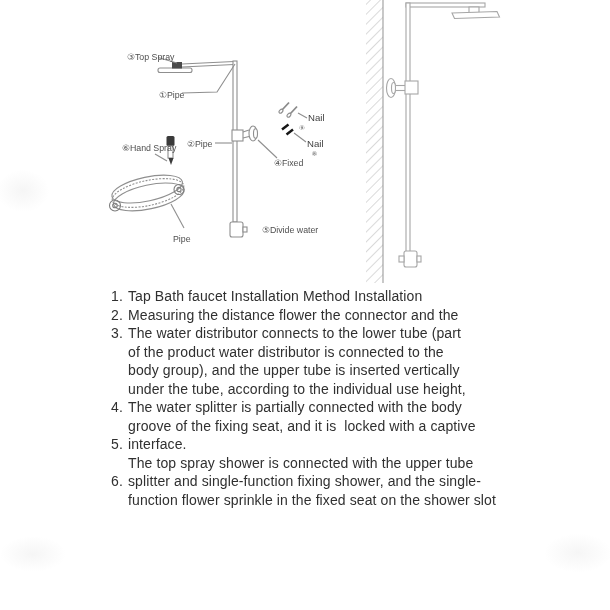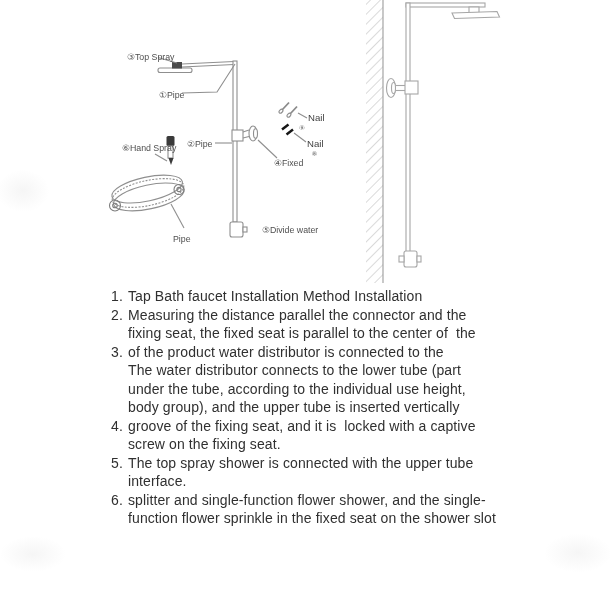--- a/index.html
+++ b/index.html
@@ -142,47 +142,46 @@
 <div class="instructions">
   <div class="item">
     <span class="num">1.</span>
     <div class="lines">
       <div class="line">Tap Bath faucet Installation Method Installation</div>
     </div>
   </div>
   <div class="item">
     <span class="num">2.</span>
     <div class="lines">
-      <div class="line">Measuring the distance parallel the connector and the</div>
-      <div class="line">fixing seat, the fixed seat is parallel to the center of  the</div>
+      <div class="line">Measuring the distance flower the connector and the</div>
     </div>
   </div>
   <div class="item">
     <span class="num">3.</span>
     <div class="lines">
+      <div class="line">The water distributor connects to the lower tube (part</div>
       <div class="line">of the product water distributor is connected to the</div>
-      <div class="line">The water distributor connects to the lower tube (part</div>
+      <div class="line">body group), and the upper tube is inserted vertically</div>
       <div class="line">under the tube, according to the individual use height,</div>
-      <div class="line">body group), and the upper tube is inserted vertically</div>
     </div>
   </div>
   <div class="item">
     <span class="num">4.</span>
     <div class="lines">
+      <div class="line">The water splitter is partially connected with the body</div>
       <div class="line">groove of the fixing seat, and it is  locked with a captive</div>
-      <div class="line">screw on the fixing seat.</div>
     </div>
   </div>
   <div class="item">
     <span class="num">5.</span>
     <div class="lines">
+      <div class="line">interface.</div>
       <div class="line">The top spray shower is connected with the upper tube</div>
-      <div class="line">interface.</div>
     </div>
   </div>
   <div class="item">
     <span class="num">6.</span>
     <div class="lines">
-      <div class="line">splitter and single-function flower shower, and the single-</div>
+      <div class="line">splitter and single-function fixing shower, and the single-</div>
       <div class="line">function flower sprinkle in the fixed seat on the shower slot</div>
     </div>
   </div>
 </div>
 
 </body></html>

